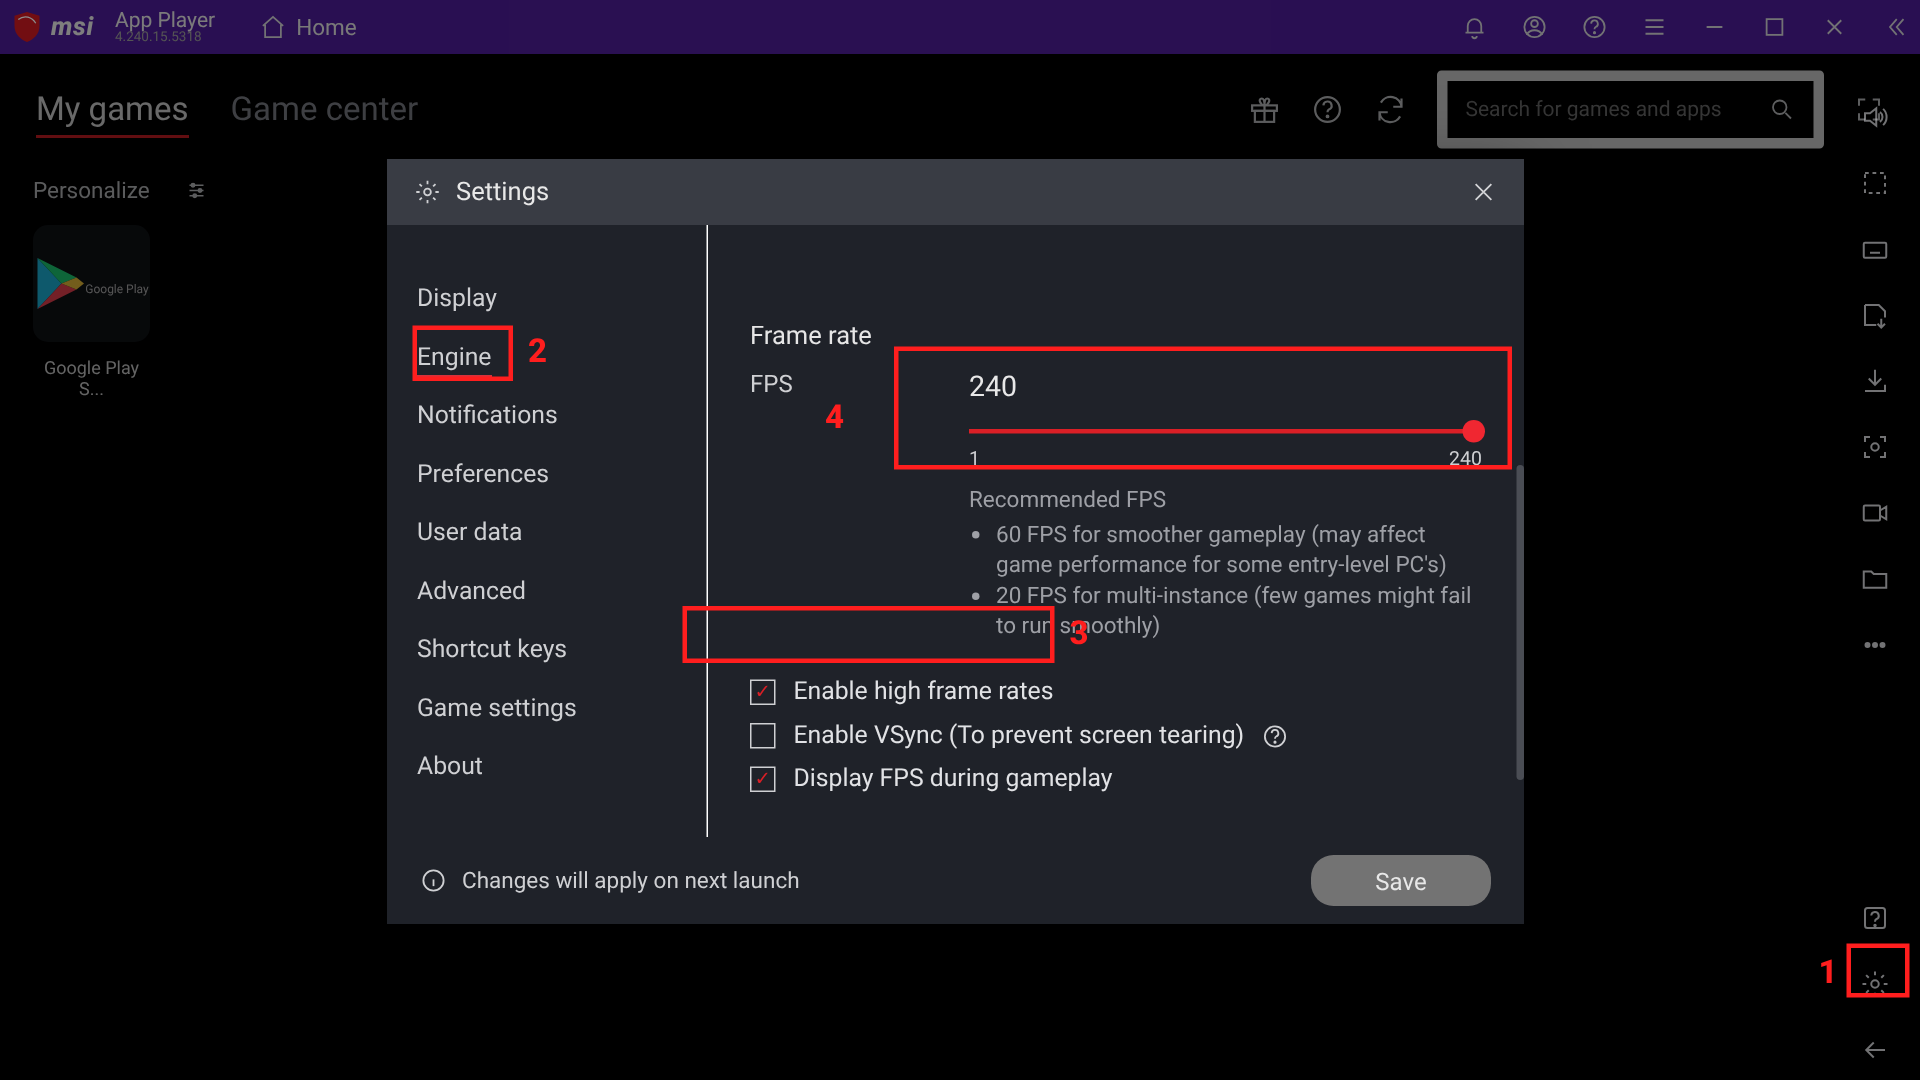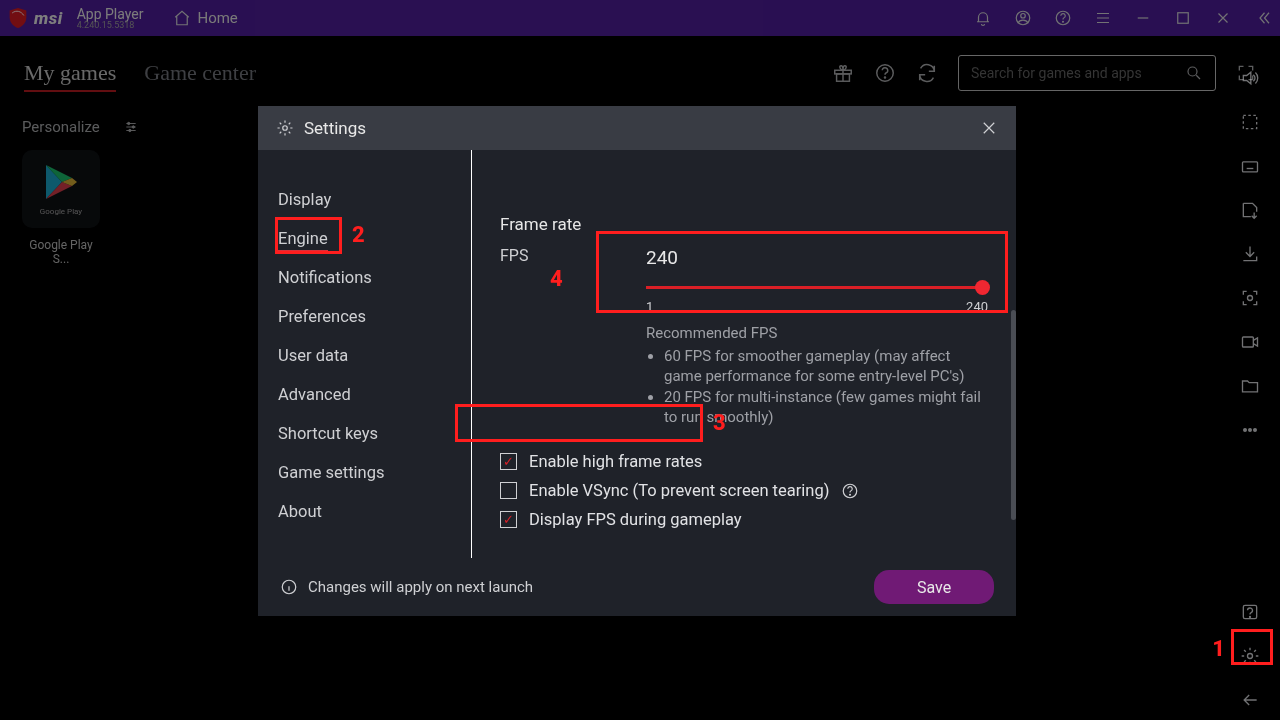--- a/index.html
+++ b/index.html
@@ -14,32 +14,32 @@
 .app-name .v { font-size: 9px; color: #9a9a9a; }
 .titlebar-spacer { width: 18px; }
 .titlebar .home-ico { margin-left: 12px; }
 .titlebar .home-lbl { margin-left: 6px; font-size: 15px; color: #dcdcdc; }
 .titlebar-right { margin-left: auto; display: flex; gap: 22px; align-items: center; color: #cfcfcf; }
 .titlebar-right svg, .titlebar-right .wc { width: 18px; height: 18px; }
 
 
 .subheader { height: 74px; display: flex; align-items: center; padding: 0 24px; opacity: .45; }
 .tabs { display: flex; gap: 28px; }
-.tab { font-size: 22px; color: #8a8d94; font-family: Liberation Serif, serif; }
+.tab { font-size: 22px; color: #8a8d94; }
 .tab.active { color: #e8e8e8; position: relative; }
 .tab.active::after { content: ""; position: absolute; left: 0; right: 0; bottom: -6px; height: 2px; background: #da1f26; }
 .sub-right { margin-left: auto; display: flex; align-items: center; gap: 20px; }
-.search-box { width: 258px; height: 36px; border: 1px solid #e5e5e5; border-radius: 3px; display: flex; align-items: center; padding: 0 12px; color: #7d7f85; }
+.search-box { width: 258px; height: 52px; border: 7px solid #e5e5e5; border-radius: 3px; display: flex; align-items: center; padding: 0 12px; color: #7d7f85; }
 .search-box input { background: transparent; border: none; outline: none; color: #c7c7c7; flex: 1; font-size: 14px; }
 
 
 .content { opacity: .45; position: absolute; top: 118px; left: 22px; }
 .personalize { font-size: 15px; color: #c8c9cc; display: flex; align-items: center; gap: 24px; margin-bottom: 14px; }
 .app-tile { width: 78px; }
-.app-tile .icon { width: 78px; height: 78px; background: #111418; border-radius: 10px; display: flex; flex-direction: column; align-items: center; justify-content: center; }
+.app-tile .icon { width: 78px; height: 78px; background: #111418; border-radius: 10px; display: flex; flex-direction: row; align-items: center; justify-content: center; }
 .app-tile .store { font-size: 8px; color: #bdbdbd; margin-top: 6px; }
 .app-tile .lbl { font-size: 12px; color: #dedede; margin-top: 10px; text-align: center; }
 
 
 .side-rail { position: absolute; right: 12px; top: 68px; bottom: 10px; width: 36px; display: flex; flex-direction: column; align-items: center; gap: 24px; opacity: .55; }
 .side-rail .spacer-flex { flex: 1; }
 .side-rail svg { width: 20px; height: 20px; }
 .side-gear { opacity: 1; }
 .annot-box-gear { position: absolute; right: 7px; top: 629px; width: 42px; height: 36px; border: 3px solid #ff1e1e; }
 
@@ -73,21 +73,21 @@
 
 .checks { margin-top: 20px; }
 .check { display: flex; align-items: center; gap: 12px; font-size: 16.5px; color: #e1e2e5; padding: 5px 0; cursor: pointer; }
 .cbox { width: 17px; height: 17px; border: 1.5px solid #cfd0d3; display: inline-flex; align-items: center; justify-content: center; }
 .cbox.checked::after { content: "✓"; font-size: 13px; color: #da1f26; line-height: 1; }
 .annot-box-hfr { position: absolute; left: 455px; top: 404px; width: 248px; height: 38px; border: 3px solid #ff1e1e; }
 
 .modal-footer { height: 58px; border-top: 0; display: flex; align-items: center; padding: 0 22px; }
 .info-ico { margin-right: 10px; }
 .footer-note { color: #cfd0d3; font-size: 15px; }
-.save-btn { margin-left: auto; background: #701a75; color: #e8e8e8; width: 120px; height: 34px; display: flex; align-items: center; justify-content: center; font-size: 16px; cursor: pointer; border-radius: 15px; }
+.save-btn { margin-left: auto; background: #737373; color: #e8e8e8; width: 120px; height: 34px; display: flex; align-items: center; justify-content: center; font-size: 16px; cursor: pointer; border-radius: 15px; }
 
 .scrollbar { position: absolute; right: 0; top: 160px; width: 5px; height: 210px; background: #4a4d54; border-radius: 3px; }
 
 
 .annot-num { position: absolute; color: #ff1e1e; font-weight: 800; font-size: 22px; }
 .n1 { right: 55px; top: 636px; }
 .n2 { left: 352px; top: 222px; }
 .n3 { left: 713px; top: 410px; }
 .n4 { left: 550px; top: 266px; }
 

